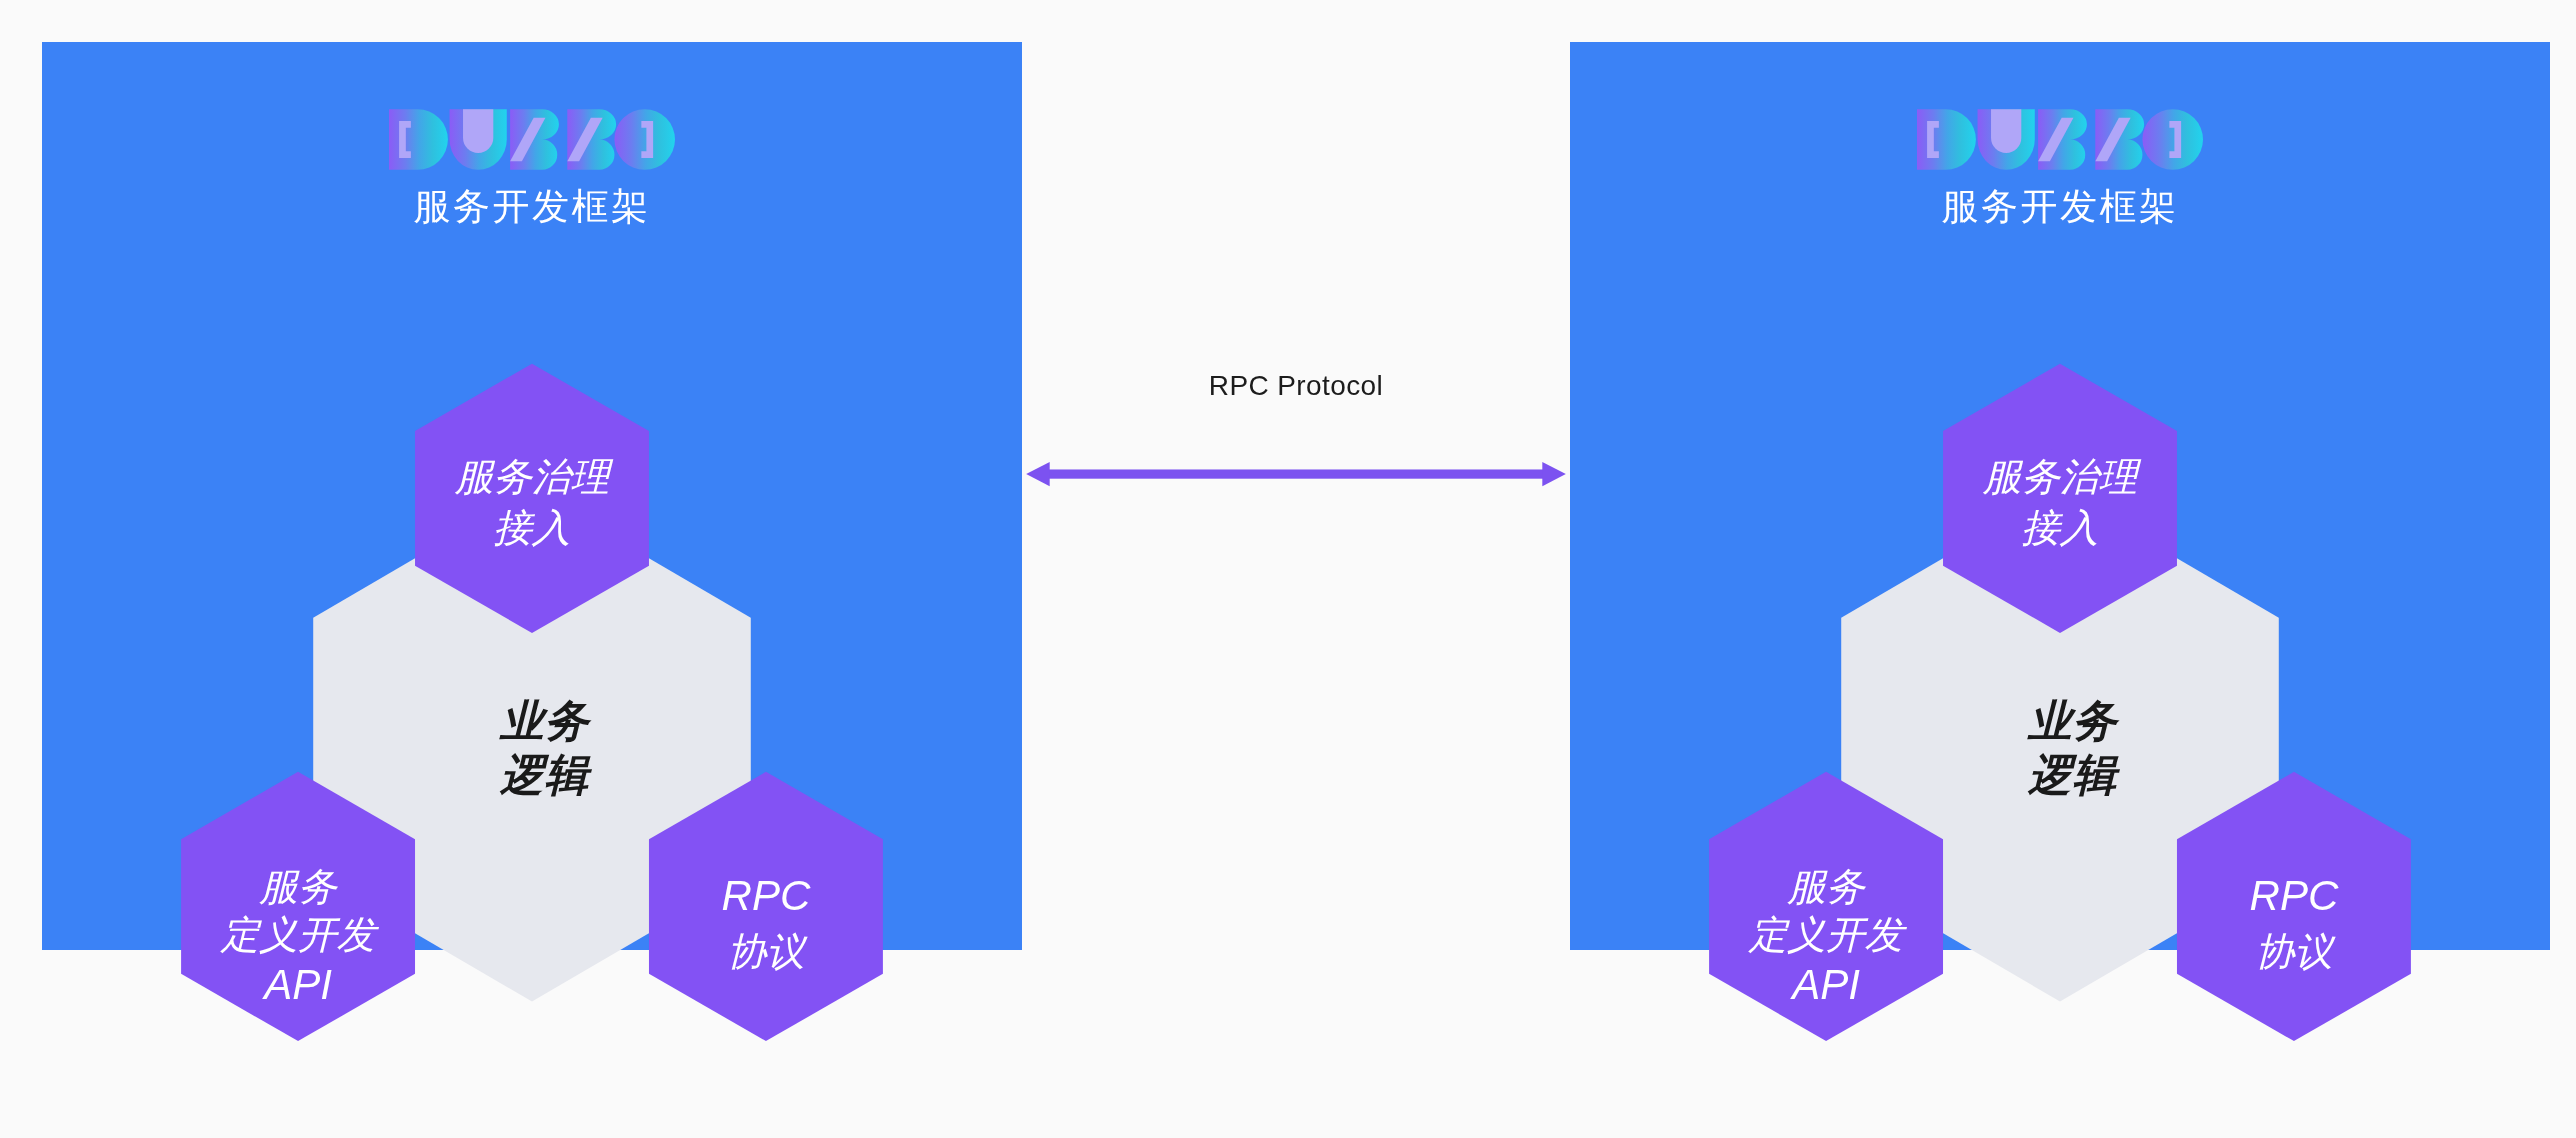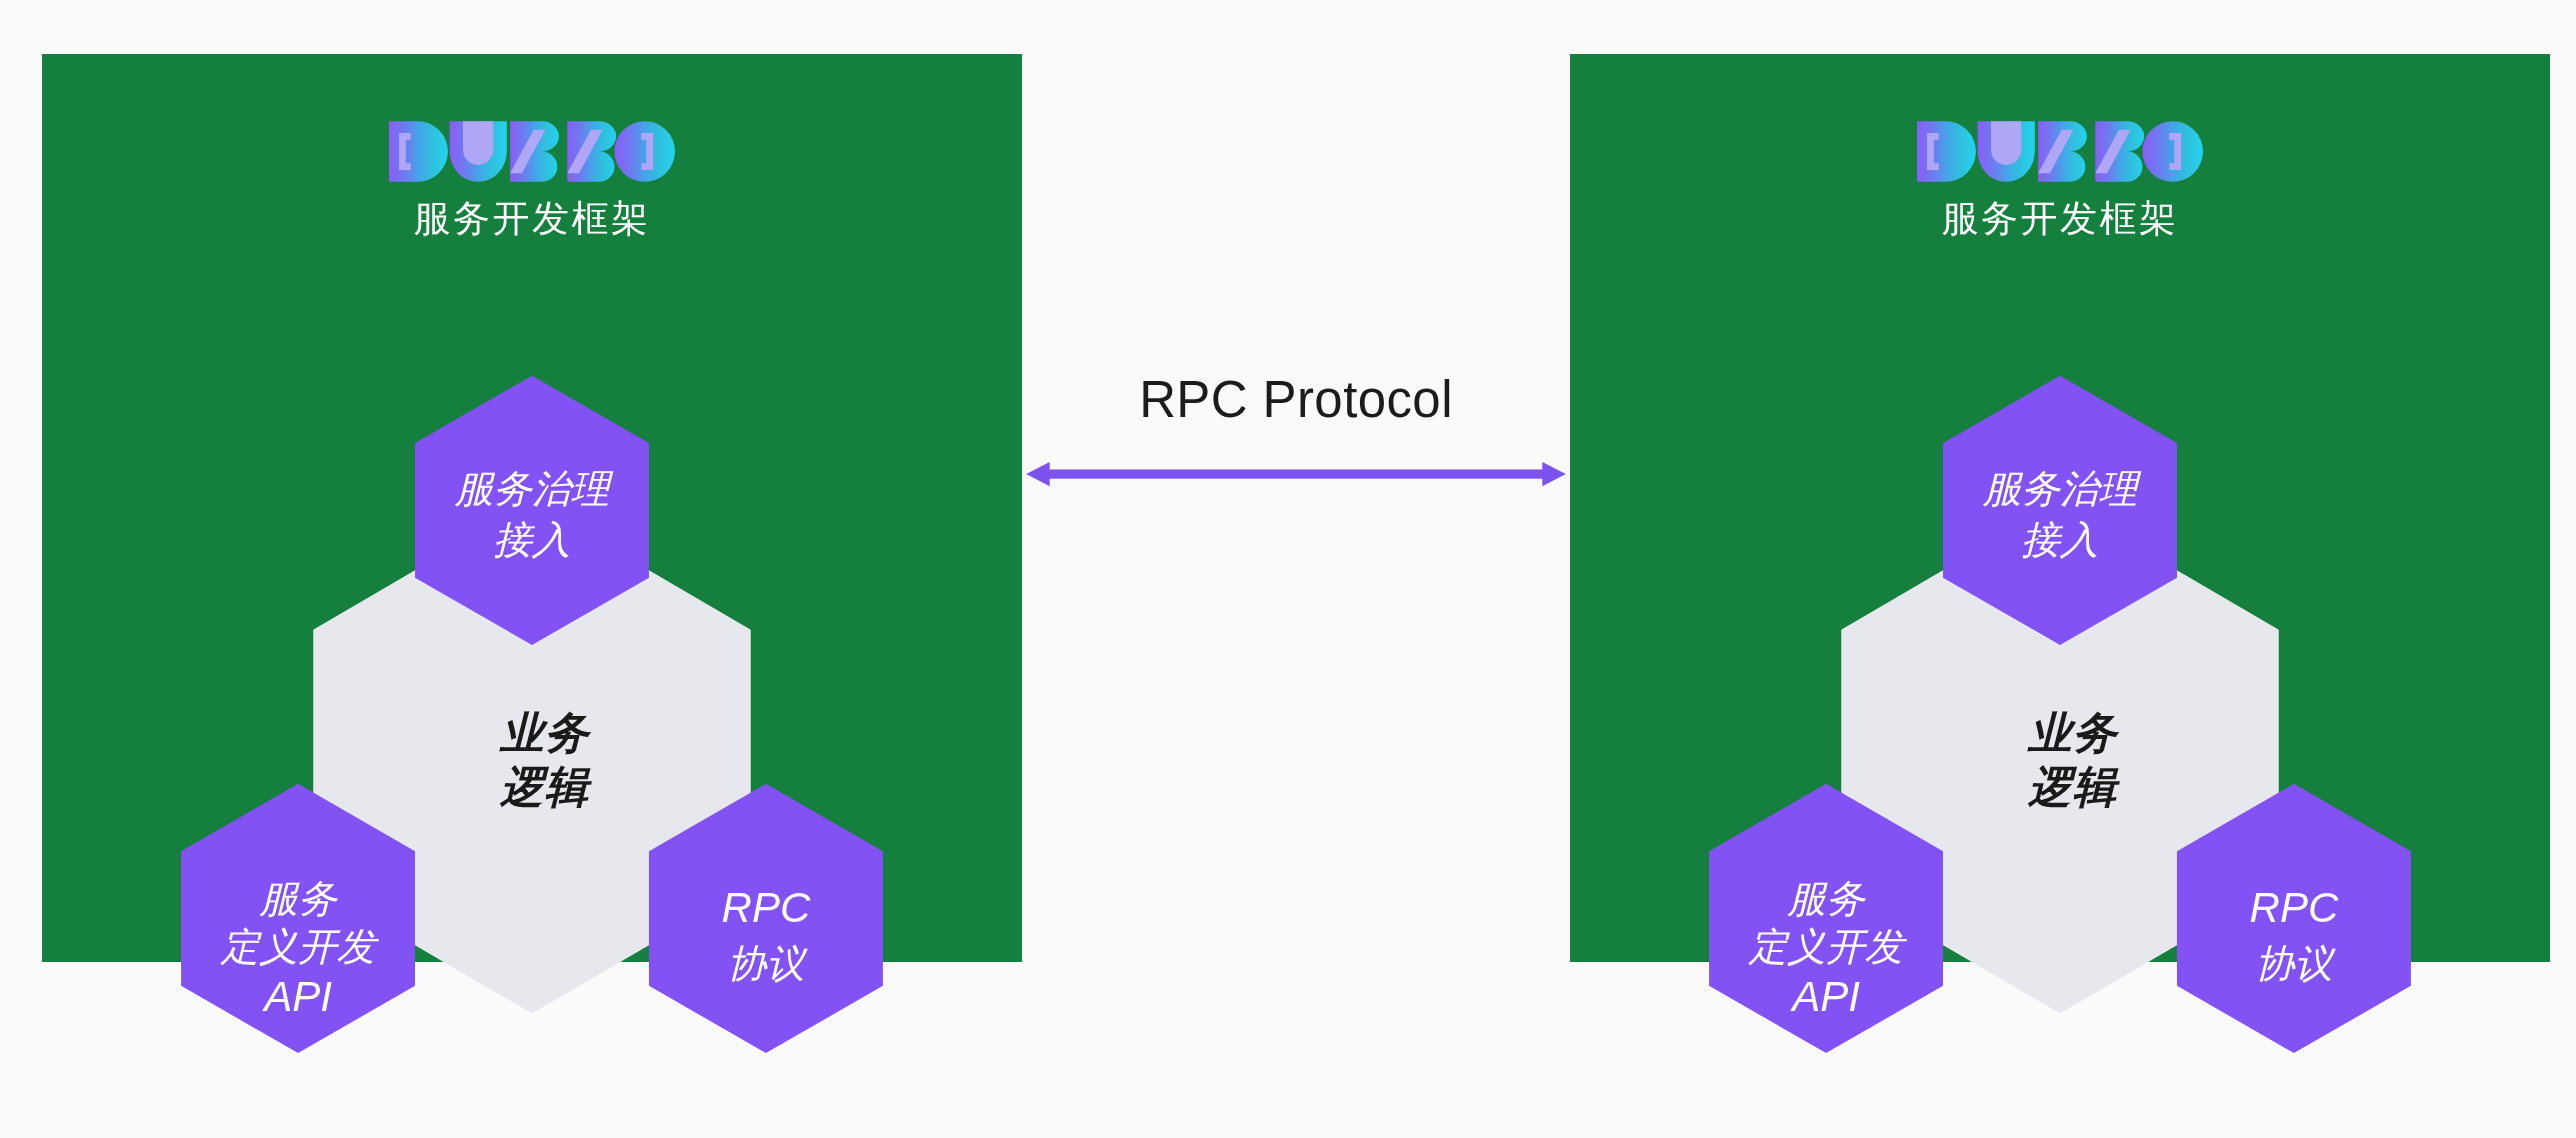--- a/index.html
+++ b/index.html
@@ -19,24 +19,24 @@
     position: absolute;
     left: 0; top: 0;
     width: 2576px;
     height: 1138px;
     background: #fafafa;
   }
 
   
   .panel {
     position: absolute;
-    top: 54px;
+    top: 42px;
     width: 980px;
     height: 908px;
-    background: #15803d;
+    background: #3b82f6;
   }
   .panel.left  { left: 42px; }
   .panel.right { left: 1570px; }
 
   
   .brand {
     position: absolute;
     top: 67px;
     left: 0;
     width: 100%;
@@ -96,21 +96,21 @@
     left: 1022px;
     top: 370px;
     width: 548px;
     height: 168px;
   }
   .connector-label {
     position: absolute;
     left: 0; top: 0;
     width: 100%;
     text-align: center;
-    font-size: 51px;
+    font-size: 28px;
     color: #1c1c1c;
     font-family: "Liberation Sans", "DejaVu Sans", sans-serif;
     letter-spacing: 0.4px;
   }
   .connector-arrow {
     position: absolute;
     left: 0;
     top: 81px;
     width: 100%;
     height: 47px;

